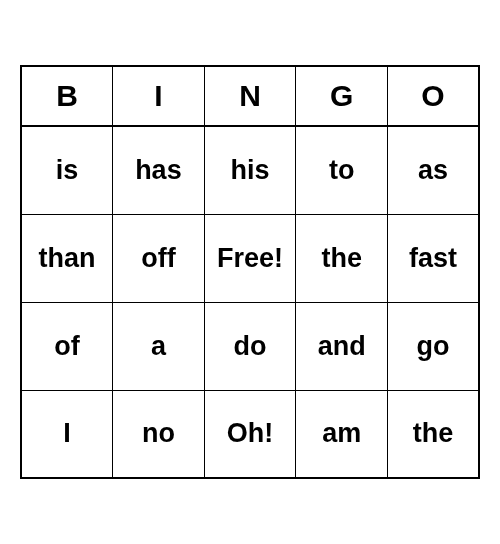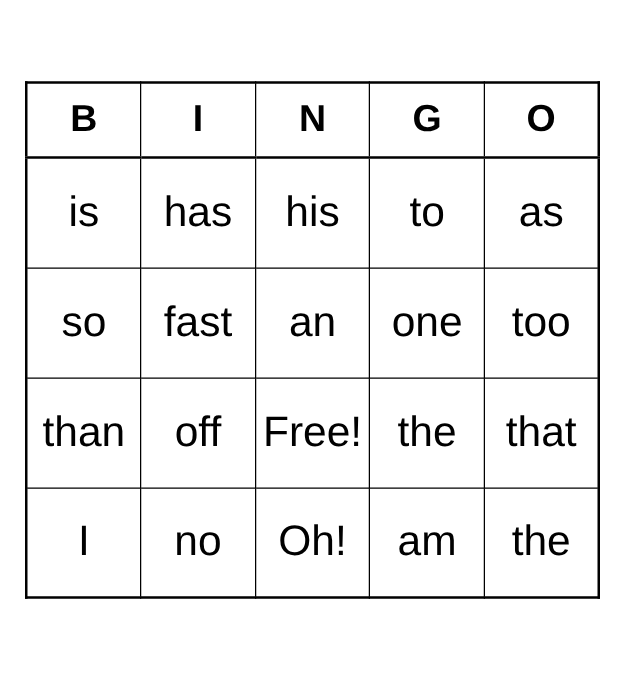--- a/index.html
+++ b/index.html
@@ -23,21 +23,22 @@
       border-collapse: collapse;
       width: 460px;
     }
 
     .bingo-card td, .bingo-card th {
       border: 1.5px solid #000;
       text-align: center;
       vertical-align: middle;
       width: 92px;
       height: 88px;
-      font-size: 34px;
+      font-size: 27px;
+      font-weight: bold;
     }
 
     .bingo-card thead th {
       font-size: 30px;
       font-weight: bold;
       height: 60px;
       border-bottom: 2px solid #000;
     }
   </style>
 </head>
@@ -55,32 +56,32 @@
   </thead>
   <tbody id="body-rows">
   <tr>
         <td>is</td>
         <td>has</td>
         <td>his</td>
         <td>to</td>
         <td>as</td>
       </tr>
       <tr>
-        <td>so</td>
-        <td>fast</td>
-        <td>an</td>
-        <td>one</td>
-        <td>too</td>
-      </tr>
-      <tr>
         <td>than</td>
         <td>off</td>
         <td>Free!</td>
         <td>the</td>
-        <td>that</td>
+        <td>fast</td>
+      </tr>
+      <tr>
+        <td>of</td>
+        <td>a</td>
+        <td>do</td>
+        <td>and</td>
+        <td>go</td>
       </tr>
       <tr>
         <td>I</td>
         <td>no</td>
         <td>Oh!</td>
         <td>am</td>
         <td>the</td>
       </tr>
     </tbody>
 </table>

